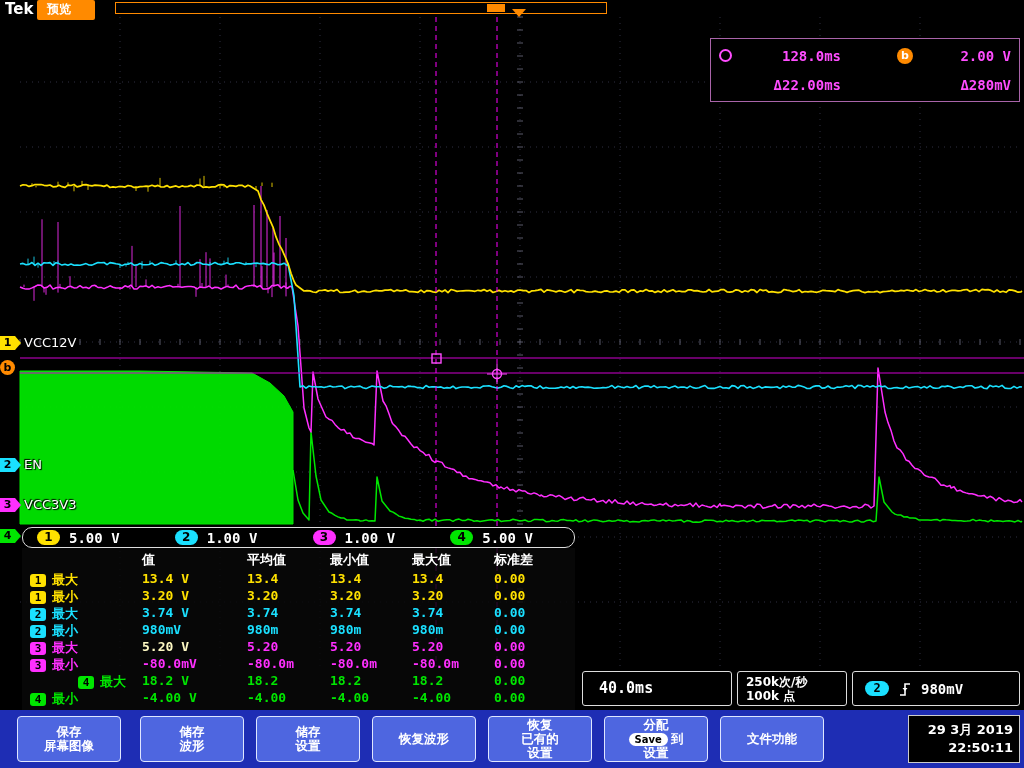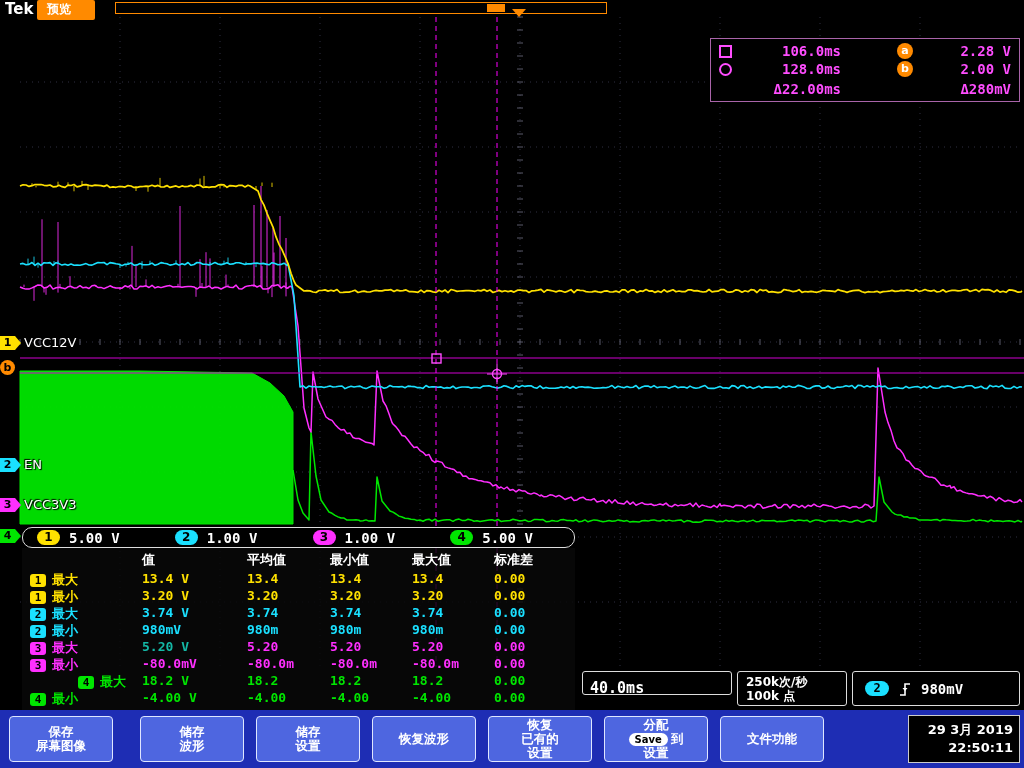--- a/index.html
+++ b/index.html
@@ -46,22 +46,22 @@
   .sb-val{color:#fff;font-weight:bold;font-size:14px;font-family:"DejaVu Sans Mono",monospace;}
   
   .meas{position:absolute;left:22px;top:548px;width:553px;height:162px;background:rgba(8,8,8,.84);
         z-index:6;font-family:"DejaVu Sans Mono",monospace;font-weight:bold;font-size:13px;}
   .m-cell{position:absolute;white-space:nowrap;}
   .m-badge{display:inline-block;width:16px;height:13px;border-radius:3px;color:#000;
            font-size:11px;text-align:center;line-height:13px;margin-right:6px;}
   
   .ibox{position:absolute;background:#000;border:1px solid #ddd;border-radius:3px;
         box-sizing:border-box;color:#fff;font-weight:bold;z-index:6;}
-  #hdiv-box{left:582px;top:671px;width:150px;height:24px;font-size:15px;line-height:32px;
-        padding-left:7px;font-family:"DejaVu Sans Mono",monospace;}
+  #hdiv-box{left:582px;top:671px;width:150px;height:35px;font-size:15px;line-height:32px;
+        padding-left:16px;font-family:"DejaVu Sans Mono",monospace;}
   #acq-box{left:737px;top:671px;width:110px;height:35px;font-size:12px;padding:3px 0 0 8px;
         line-height:14px;}
   #trig-box{left:852px;top:671px;width:168px;height:35px;display:flex;align-items:center;gap:9px;
         padding-left:12px;font-size:14px;font-family:"DejaVu Sans Mono",monospace;}
   .trig-pill{min-width:24px;height:15px;border-radius:8px;color:#000;text-align:center;
         line-height:15px;font-size:12px;font-weight:bold;}
   
   .menubar{position:absolute;left:0;top:710px;width:1024px;height:58px;background:#1e2db4;z-index:8;}
   .mbtn{position:absolute;top:6px;width:104px;height:46px;background:#4e66e0;
         border:1px solid #dfe6ff;border-radius:4px;color:#fff;font-size:12.5px;font-weight:bold;
@@ -246,27 +246,20 @@
       </div>
       <div class="chmark" style="top: 529px;">
         <span class="chbox" style="background: rgb(0, 230, 0);">4</span>
         <span class="chpoint" style="border-left-color: rgb(0, 230, 0);"></span>
       </div>
     </div>
 
   <div class="readout">
     <div id="readout-rows">
         <div class="ro-row">
-          <span class="ro-sym"></span>
-          <span class="ro-time">106.0ms</span>
-          <span></span>
-          <span class="ro-badge">a</span>
-          <span class="ro-volt">2.28 V</span>
-        </div>
-        <div class="ro-row">
           <span class="ro-sym circle"></span>
           <span class="ro-time">128.0ms</span>
           <span></span>
           <span class="ro-badge">b</span>
           <span class="ro-volt">2.00 V</span>
         </div>
       </div>
     <div class="ro-row">
       <span></span>
       <span class="ro-time">Δ22.00ms</span>
@@ -319,21 +312,21 @@
       <div class="m-cell" style="left: 308px; top: 57px; color: rgb(26, 224, 255);">3.74</div>
       <div class="m-cell" style="left: 390px; top: 57px; color: rgb(26, 224, 255);">3.74</div>
       <div class="m-cell" style="left: 472px; top: 57px; color: rgb(26, 224, 255);">0.00</div>
       <div class="m-cell" style="left: 8px; top: 74px; color: rgb(26, 224, 255);"><span class="m-badge" style="background: rgb(26, 224, 255);">2</span>最小</div>
       <div class="m-cell" style="left: 120px; top: 74px; color: rgb(26, 224, 255);">980mV</div>
       <div class="m-cell" style="left: 225px; top: 74px; color: rgb(26, 224, 255);">980m</div>
       <div class="m-cell" style="left: 308px; top: 74px; color: rgb(26, 224, 255);">980m</div>
       <div class="m-cell" style="left: 390px; top: 74px; color: rgb(26, 224, 255);">980m</div>
       <div class="m-cell" style="left: 472px; top: 74px; color: rgb(26, 224, 255);">0.00</div>
       <div class="m-cell" style="left: 8px; top: 91px; color: rgb(255, 47, 255);"><span class="m-badge" style="background: rgb(255, 47, 255);">3</span>最大</div>
-      <div class="m-cell" style="left: 120px; top: 91px; color: #14b8a6;">5.20 V</div>
+      <div class="m-cell" style="left: 120px; top: 91px; color: #fef9c3;">5.20 V</div>
       <div class="m-cell" style="left: 225px; top: 91px; color: rgb(255, 47, 255);">5.20</div>
       <div class="m-cell" style="left: 308px; top: 91px; color: rgb(255, 47, 255);">5.20</div>
       <div class="m-cell" style="left: 390px; top: 91px; color: rgb(255, 47, 255);">5.20</div>
       <div class="m-cell" style="left: 472px; top: 91px; color: rgb(255, 47, 255);">0.00</div>
       <div class="m-cell" style="left: 8px; top: 108px; color: rgb(255, 47, 255);"><span class="m-badge" style="background: rgb(255, 47, 255);">3</span>最小</div>
       <div class="m-cell" style="left: 120px; top: 108px; color: rgb(255, 47, 255);">-80.0mV</div>
       <div class="m-cell" style="left: 225px; top: 108px; color: rgb(255, 47, 255);">-80.0m</div>
       <div class="m-cell" style="left: 308px; top: 108px; color: rgb(255, 47, 255);">-80.0m</div>
       <div class="m-cell" style="left: 390px; top: 108px; color: rgb(255, 47, 255);">-80.0m</div>
       <div class="m-cell" style="left: 472px; top: 108px; color: rgb(255, 47, 255);">0.00</div>
@@ -362,21 +355,21 @@
     <span class="trig-pill" id="trig-pill" style="background: rgb(26, 224, 255);">2</span>
     <svg width="14" height="18">
       <path d="M2,15 H7 V4 H12" stroke="#ffffff" stroke-width="1.6" fill="none"></path>
       <path d="M7,9 l-2.5,3 h5 z" fill="#ffffff" transform="rotate(180 7 10)"></path>
     </svg>
     <span>980mV</span>
   </div>
 
   <div class="menubar">
     <div id="menu-buttons">
-        <div class="mbtn" style="left: 9px;">
+        <div class="mbtn" style="left: 17px;">
           <div>保存</div>
           <div>屏幕图像</div>
         </div>
         <div class="mbtn" style="left: 140px;">
           <div>储存</div>
           <div>波形</div>
         </div>
         <div class="mbtn" style="left: 256px;">
           <div>储存</div>
           <div>设置</div>

